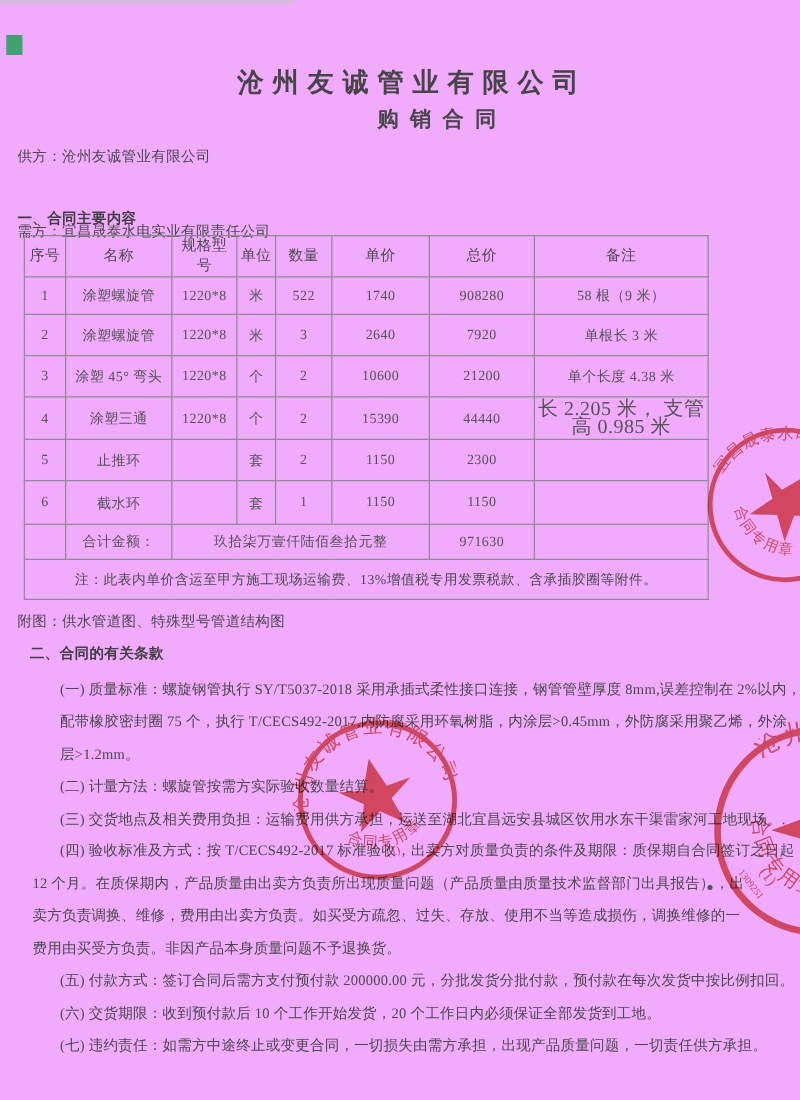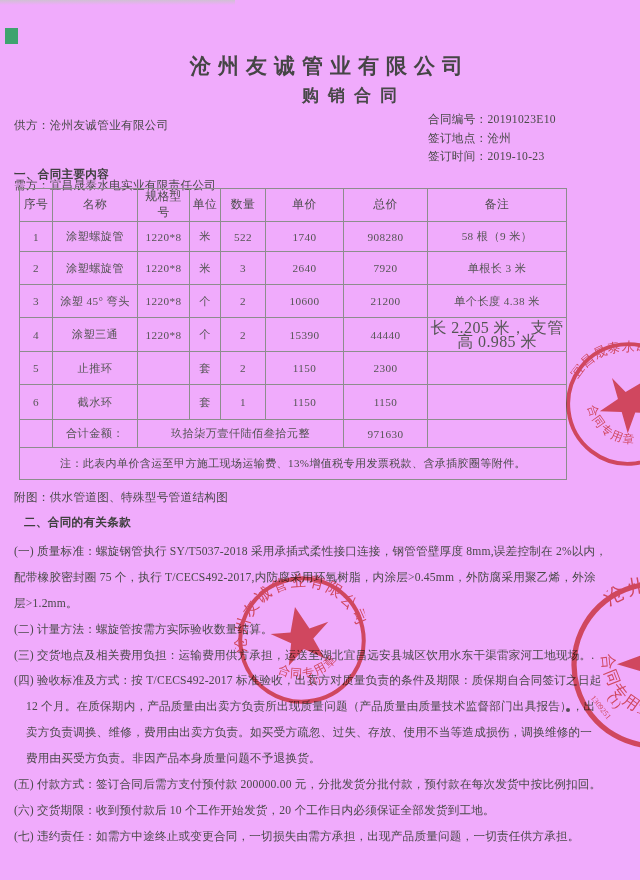--- a/index.html
+++ b/index.html
@@ -26,21 +26,21 @@
   }
   table.items td,table.items th{
     border:1px solid #8d8d8d;text-align:center;vertical-align:middle;
     padding:0 2px;font-weight:normal;overflow:hidden;letter-spacing:.4px;
   }
   table.items th{font-size:11.8px;color:#4c4c4c;}
   td.remark2{line-height:13.5px;font-size:16px;}
   td.note-cell{text-align:left;padding-left:5px;font-size:11px;letter-spacing:.2px;color:#4c4c4c;}
   .clauses{position:absolute;left:14px;top:539px;width:620px;}
   .cl{height:25.9px;line-height:25.9px;font-size:11.6px;white-space:nowrap;
-    letter-spacing:.2px;color:#4a4a4a;}
+    letter-spacing:.2px;color:#4a4a4a;margin-left:34px;}
   .cl.ind{margin-left:12px;}
   .stamp{position:absolute;mix-blend-mode:multiply;opacity:.82;}
   .stamp svg{display:block;width:100%;height:100%;}
   .s1{left:563px;top:339px;width:130px;height:130px;transform:rotate(38deg);}
   .s2{left:235px;top:573px;width:134px;height:134px;transform:rotate(-12deg);}
   .s3{left:567px;top:577px;width:176px;height:176px;transform:rotate(52deg);}
   .ink-dot{position:absolute;left:566px;top:708px;width:4px;height:4px;border-radius:50%;
     background:#3c3c3c;opacity:.85;}
 </style>
 </head>
@@ -50,25 +50,20 @@
 
   <div class="scan-edge"></div>
   <div class="color-chip"></div>
 
   <div class="doc-title">沧州友诚管业有限公司</div>
   <div class="doc-subtitle">购销合同</div>
 
   <div class="line" style="left:14px;top:118px;text-align:center;"><span>供方：</span><span>沧州友诚管业有限公司</span></div>
   <div class="line" style="left:14px;top:150px;margin-top:28px;"><span>需方：</span><span>宜昌晟泰水电实业有限责任公司</span></div>
 
-  <div class="meta-right">
-    <div>合同编号：20191023E10</div>
-    <div>签订地点：沧州</div>
-    <div>签订时间：2019-10-23</div>
-  </div>
 
   <div class="line bold" style="left:14px;top:167px;">一、合同主要内容</div>
 
   <table class="items">
     <colgroup>
       <col style="width:33px">
         <col style="width:85px">
         <col style="width:52px">
         <col style="width:31px">
       <col style="width:45px">

